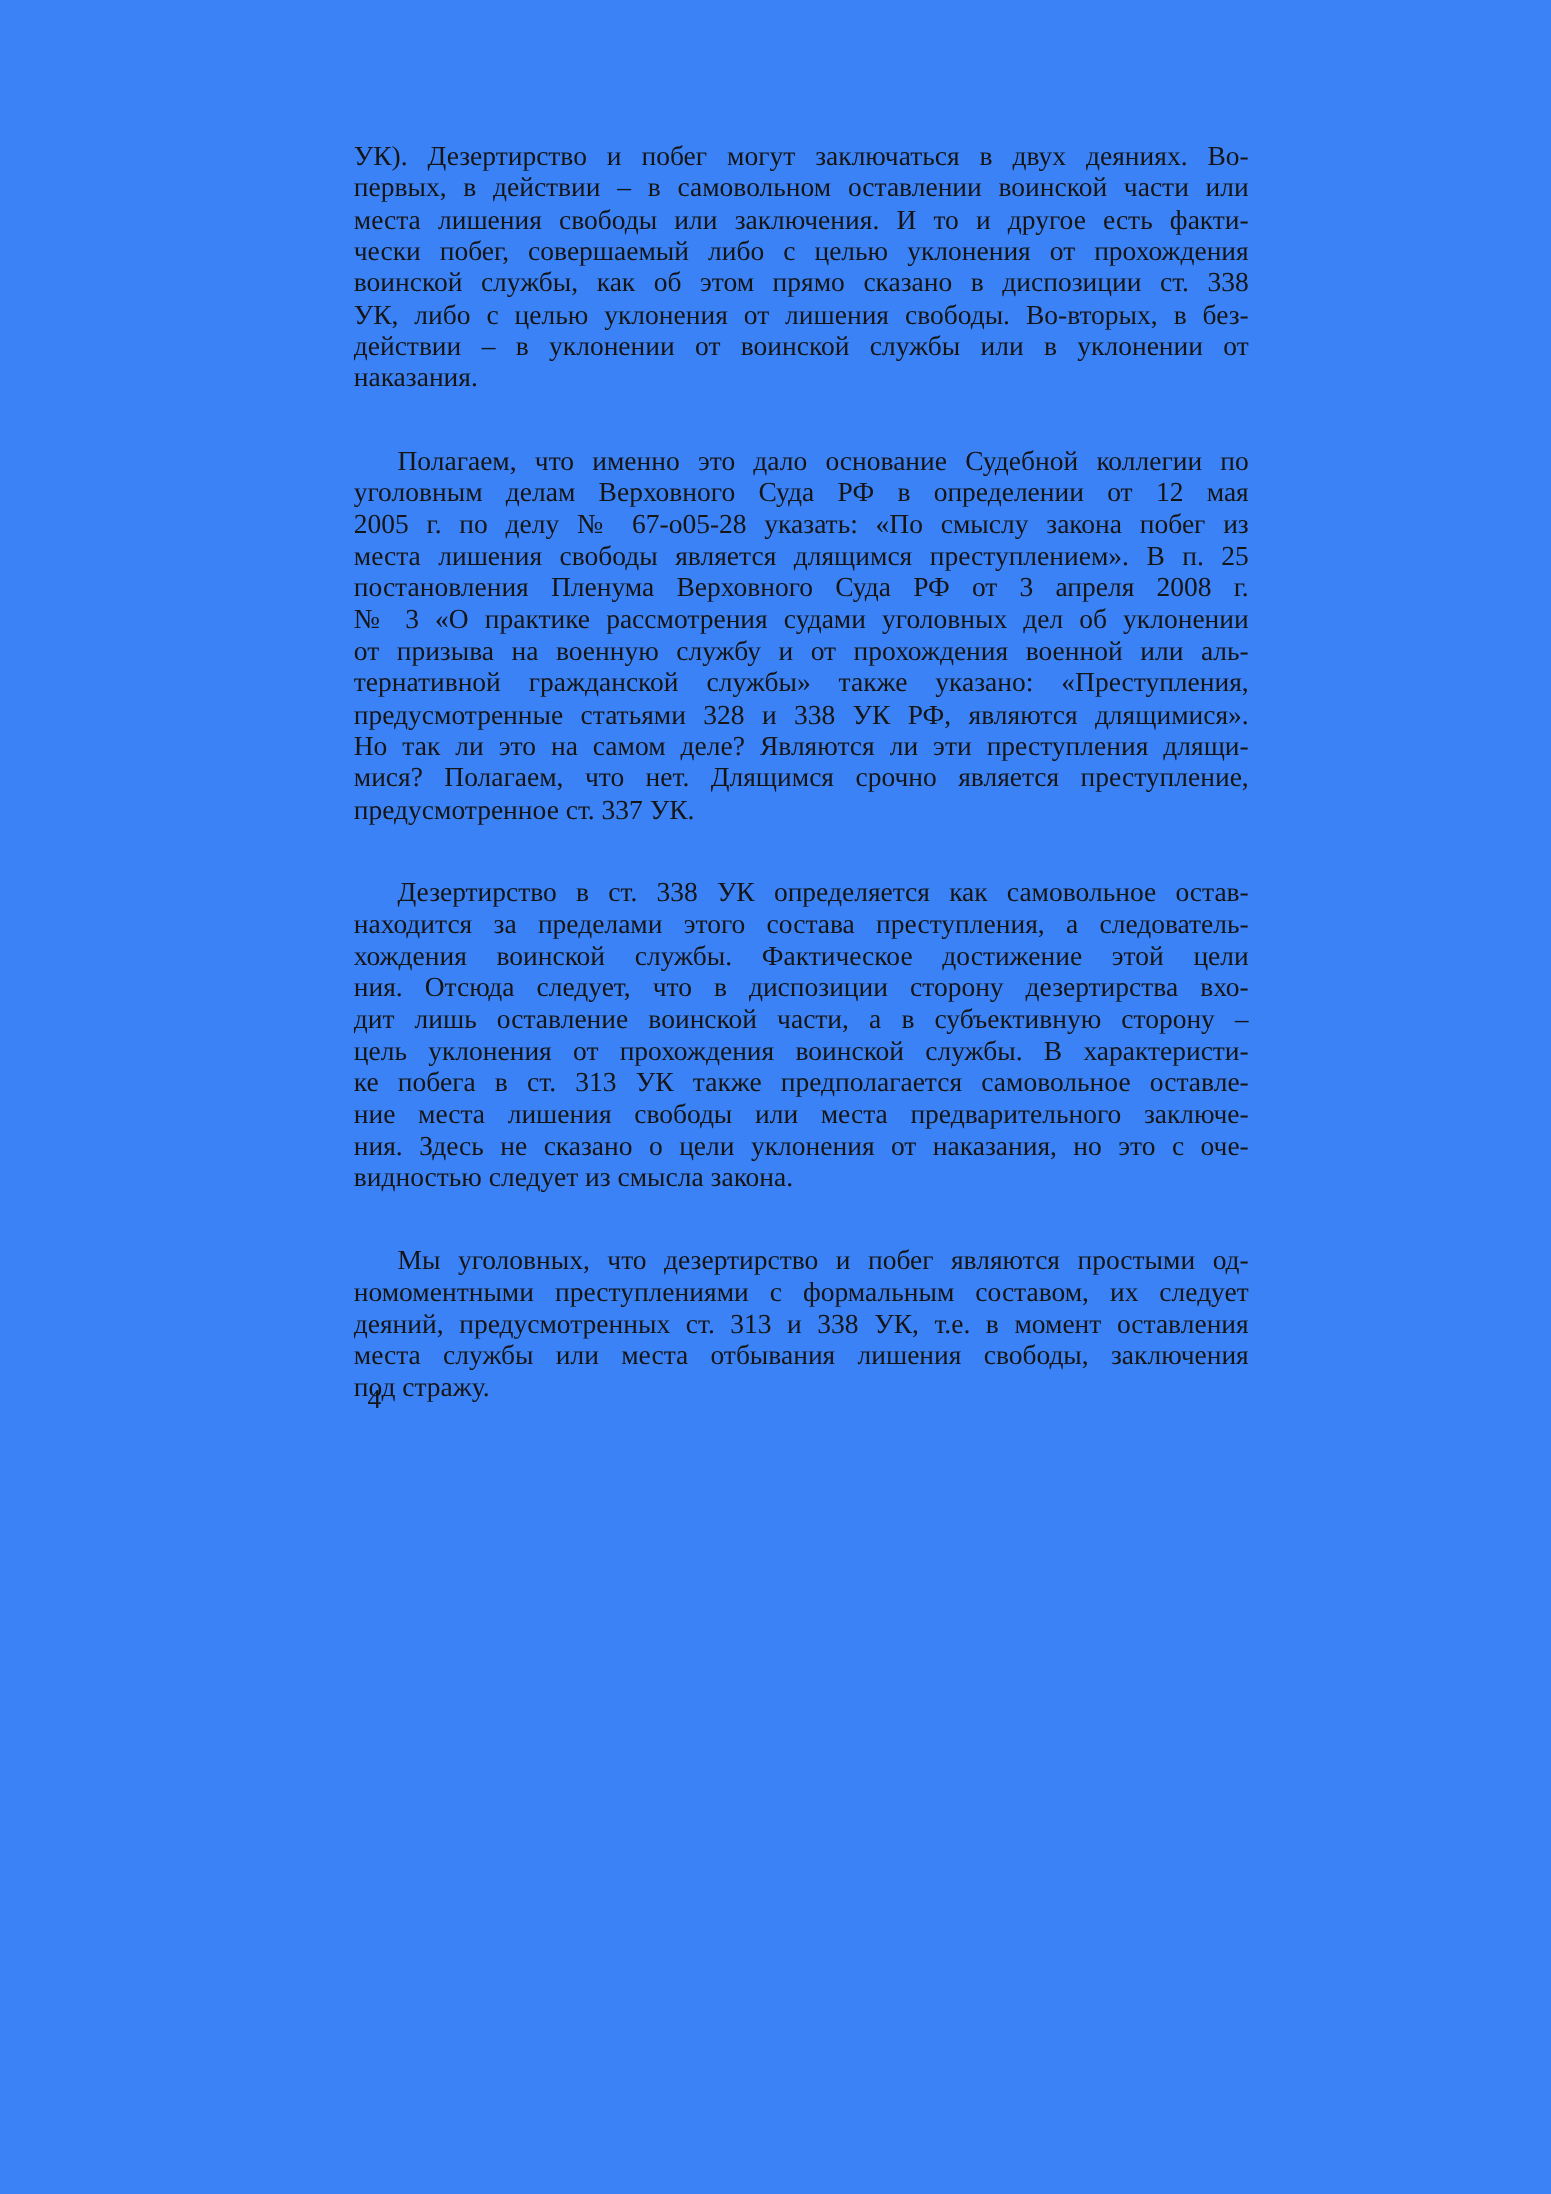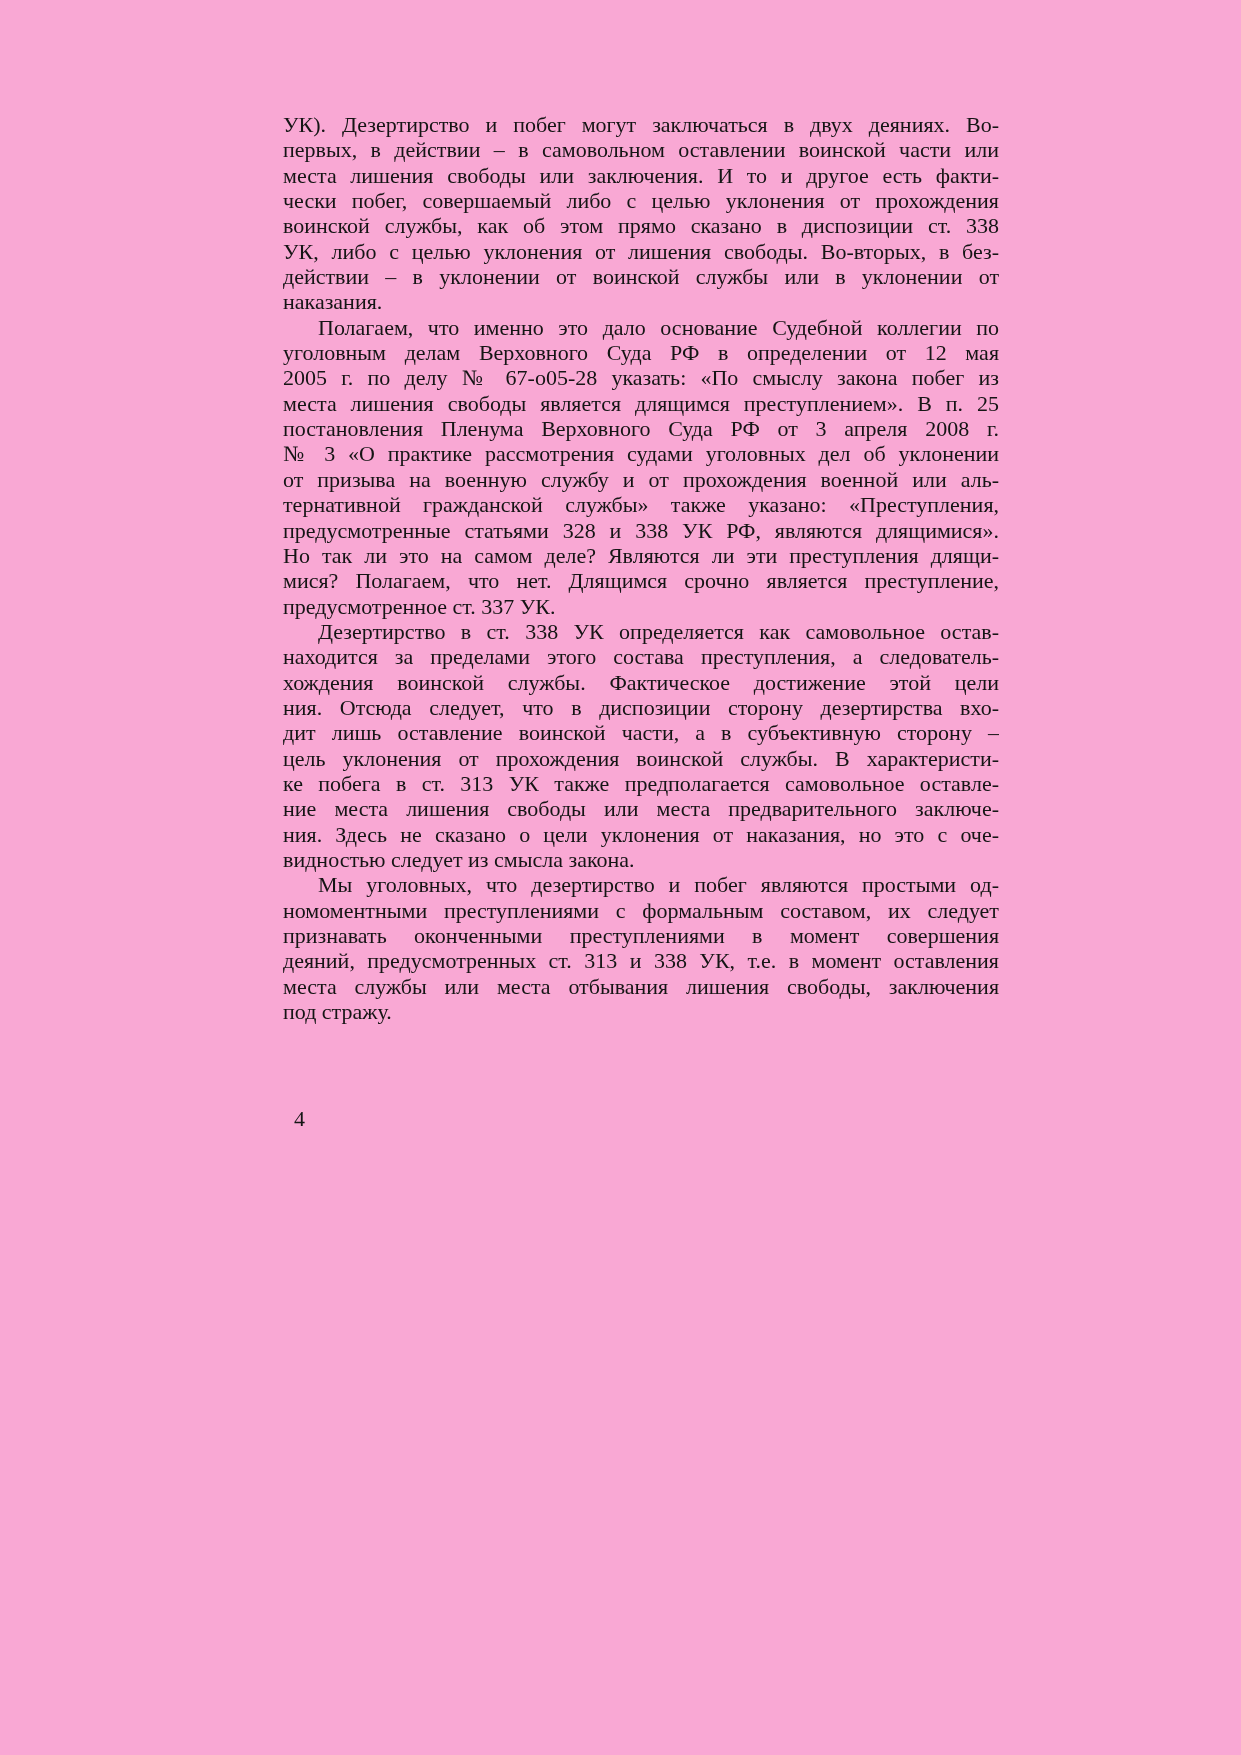--- a/index.html
+++ b/index.html
@@ -4,21 +4,21 @@
 <style>
   html, body {
     margin: 0;
     padding: 0;
     background: #e8e8e8;
   }
   .sheet {
     position: relative;
     width: 1241px;
     height: 1755px;
-    background: #f9a8d4;
+    background: #3b82f6;
     overflow: hidden;
     font-family: "Liberation Serif", "DejaVu Serif", serif;
     color: #151515;
   }
   .text-block {
     position: absolute;
     left: 283px;
     top: 112px;
     width: 716px;
     font-size: 22px;
@@ -40,20 +40,21 @@
   }
   .line.para-end {
     text-align: center;
     text-align-last: left;
   }
   .line.para-end::after {
     content: none;
   }
   .line.indent {
     text-indent: 35px;
+    margin-top: 41px;
   }
   .page-num {
     position: absolute;
     left: 294px;
     top: 1106px;
     font-size: 22px;
     line-height: 25.35px;
   }
 </style>
 </head>
@@ -86,19 +87,18 @@
       <div class="line">хождения воинской службы. Фактическое достижение этой цели</div>
       <div class="line">ния. Отсюда следует, что в диспозиции сторону дезертирства вхо-</div>
       <div class="line">дит лишь оставление воинской части, а в субъективную сторону –</div>
       <div class="line">цель уклонения от прохождения воинской службы. В характеристи-</div>
       <div class="line">ке побега в ст. 313 УК также предполагается самовольное оставле-</div>
       <div class="line">ние места лишения свободы или места предварительного заключе-</div>
       <div class="line">ния. Здесь не сказано о цели уклонения от наказания, но это с оче-</div>
       <div class="line para-end">видностью следует из смысла закона.</div>
       <div class="line indent">Мы уголовных, что дезертирство и побег являются простыми од-</div>
       <div class="line">номоментными преступлениями с формальным составом, их следует</div>
-      <div class="line">признавать оконченными преступлениями в момент совершения</div>
       <div class="line">деяний, предусмотренных ст. 313 и 338 УК, т.е. в момент оставления</div>
       <div class="line">места службы или места отбывания лишения свободы, заключения</div>
       <div class="line para-end">под стражу.</div>
     </div>
   <div class="page-num">4</div>
 </div>
 
 </body></html>

